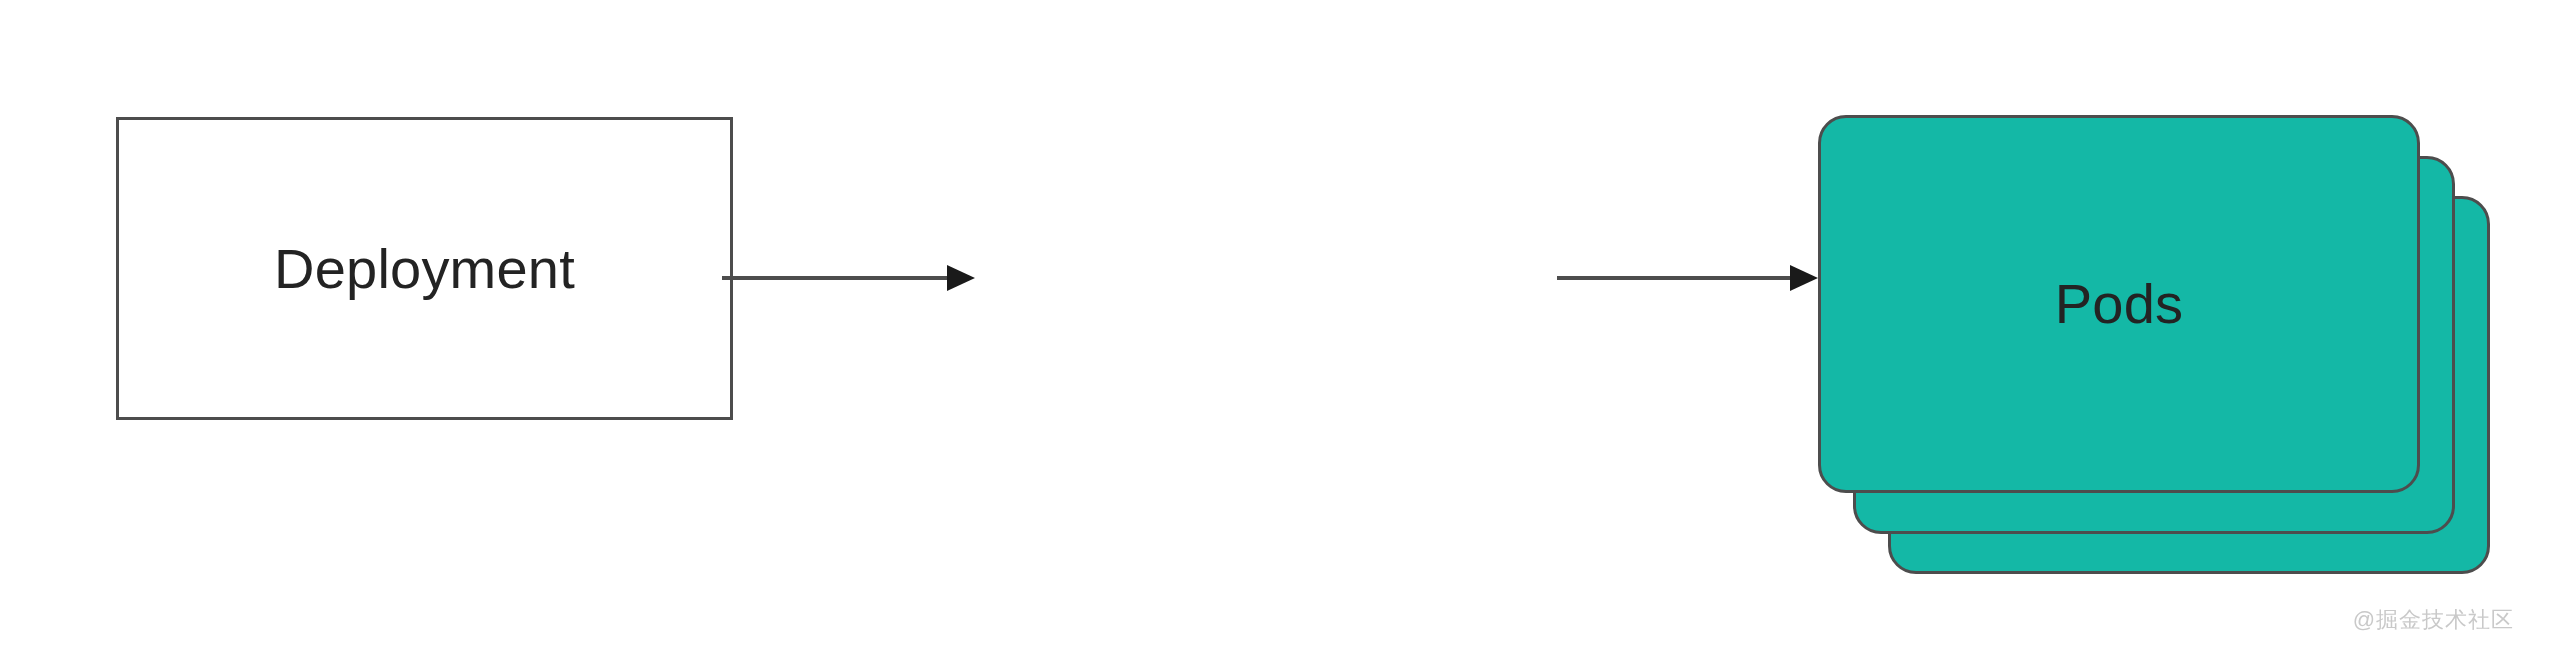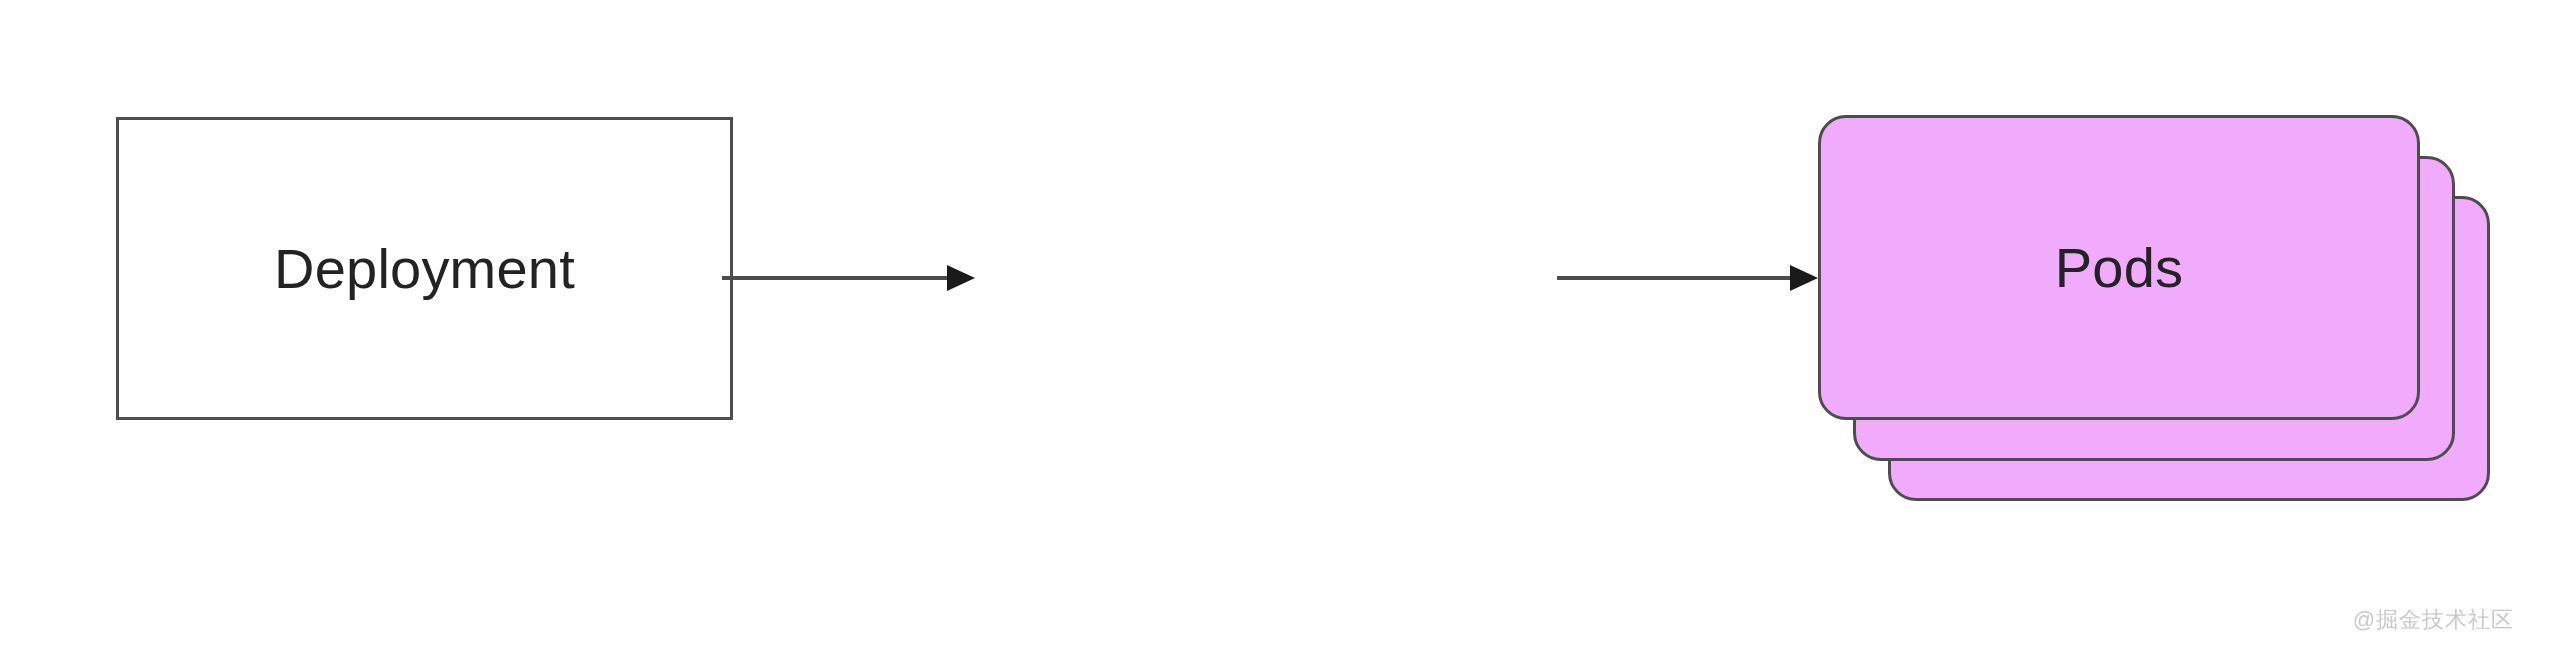--- a/index.html
+++ b/index.html
@@ -65,23 +65,23 @@
   #node-pods {
     position: absolute;
     left: 1818px;
     top: 115px;
     width: 672px;
     height: 386px;
   }
   .pods-layer {
     position: absolute;
     width: 602px;
-    height: 305px;
+    height: 378px;
     box-sizing: border-box;
-    background: #f0abfc;
+    background: #14b8a6;
     border: 3px solid #4d4d4d;
     border-radius: 28px;
   }
   #pods-layer-back   { left: 70px; top: 81px;  z-index: 1; }
   #pods-layer-middle { left: 35px; top: 41px;  z-index: 2; }
   #pods-layer-front  { left: 0;    top: 0;     z-index: 3; }
 
   
   .connector {
     position: absolute;

